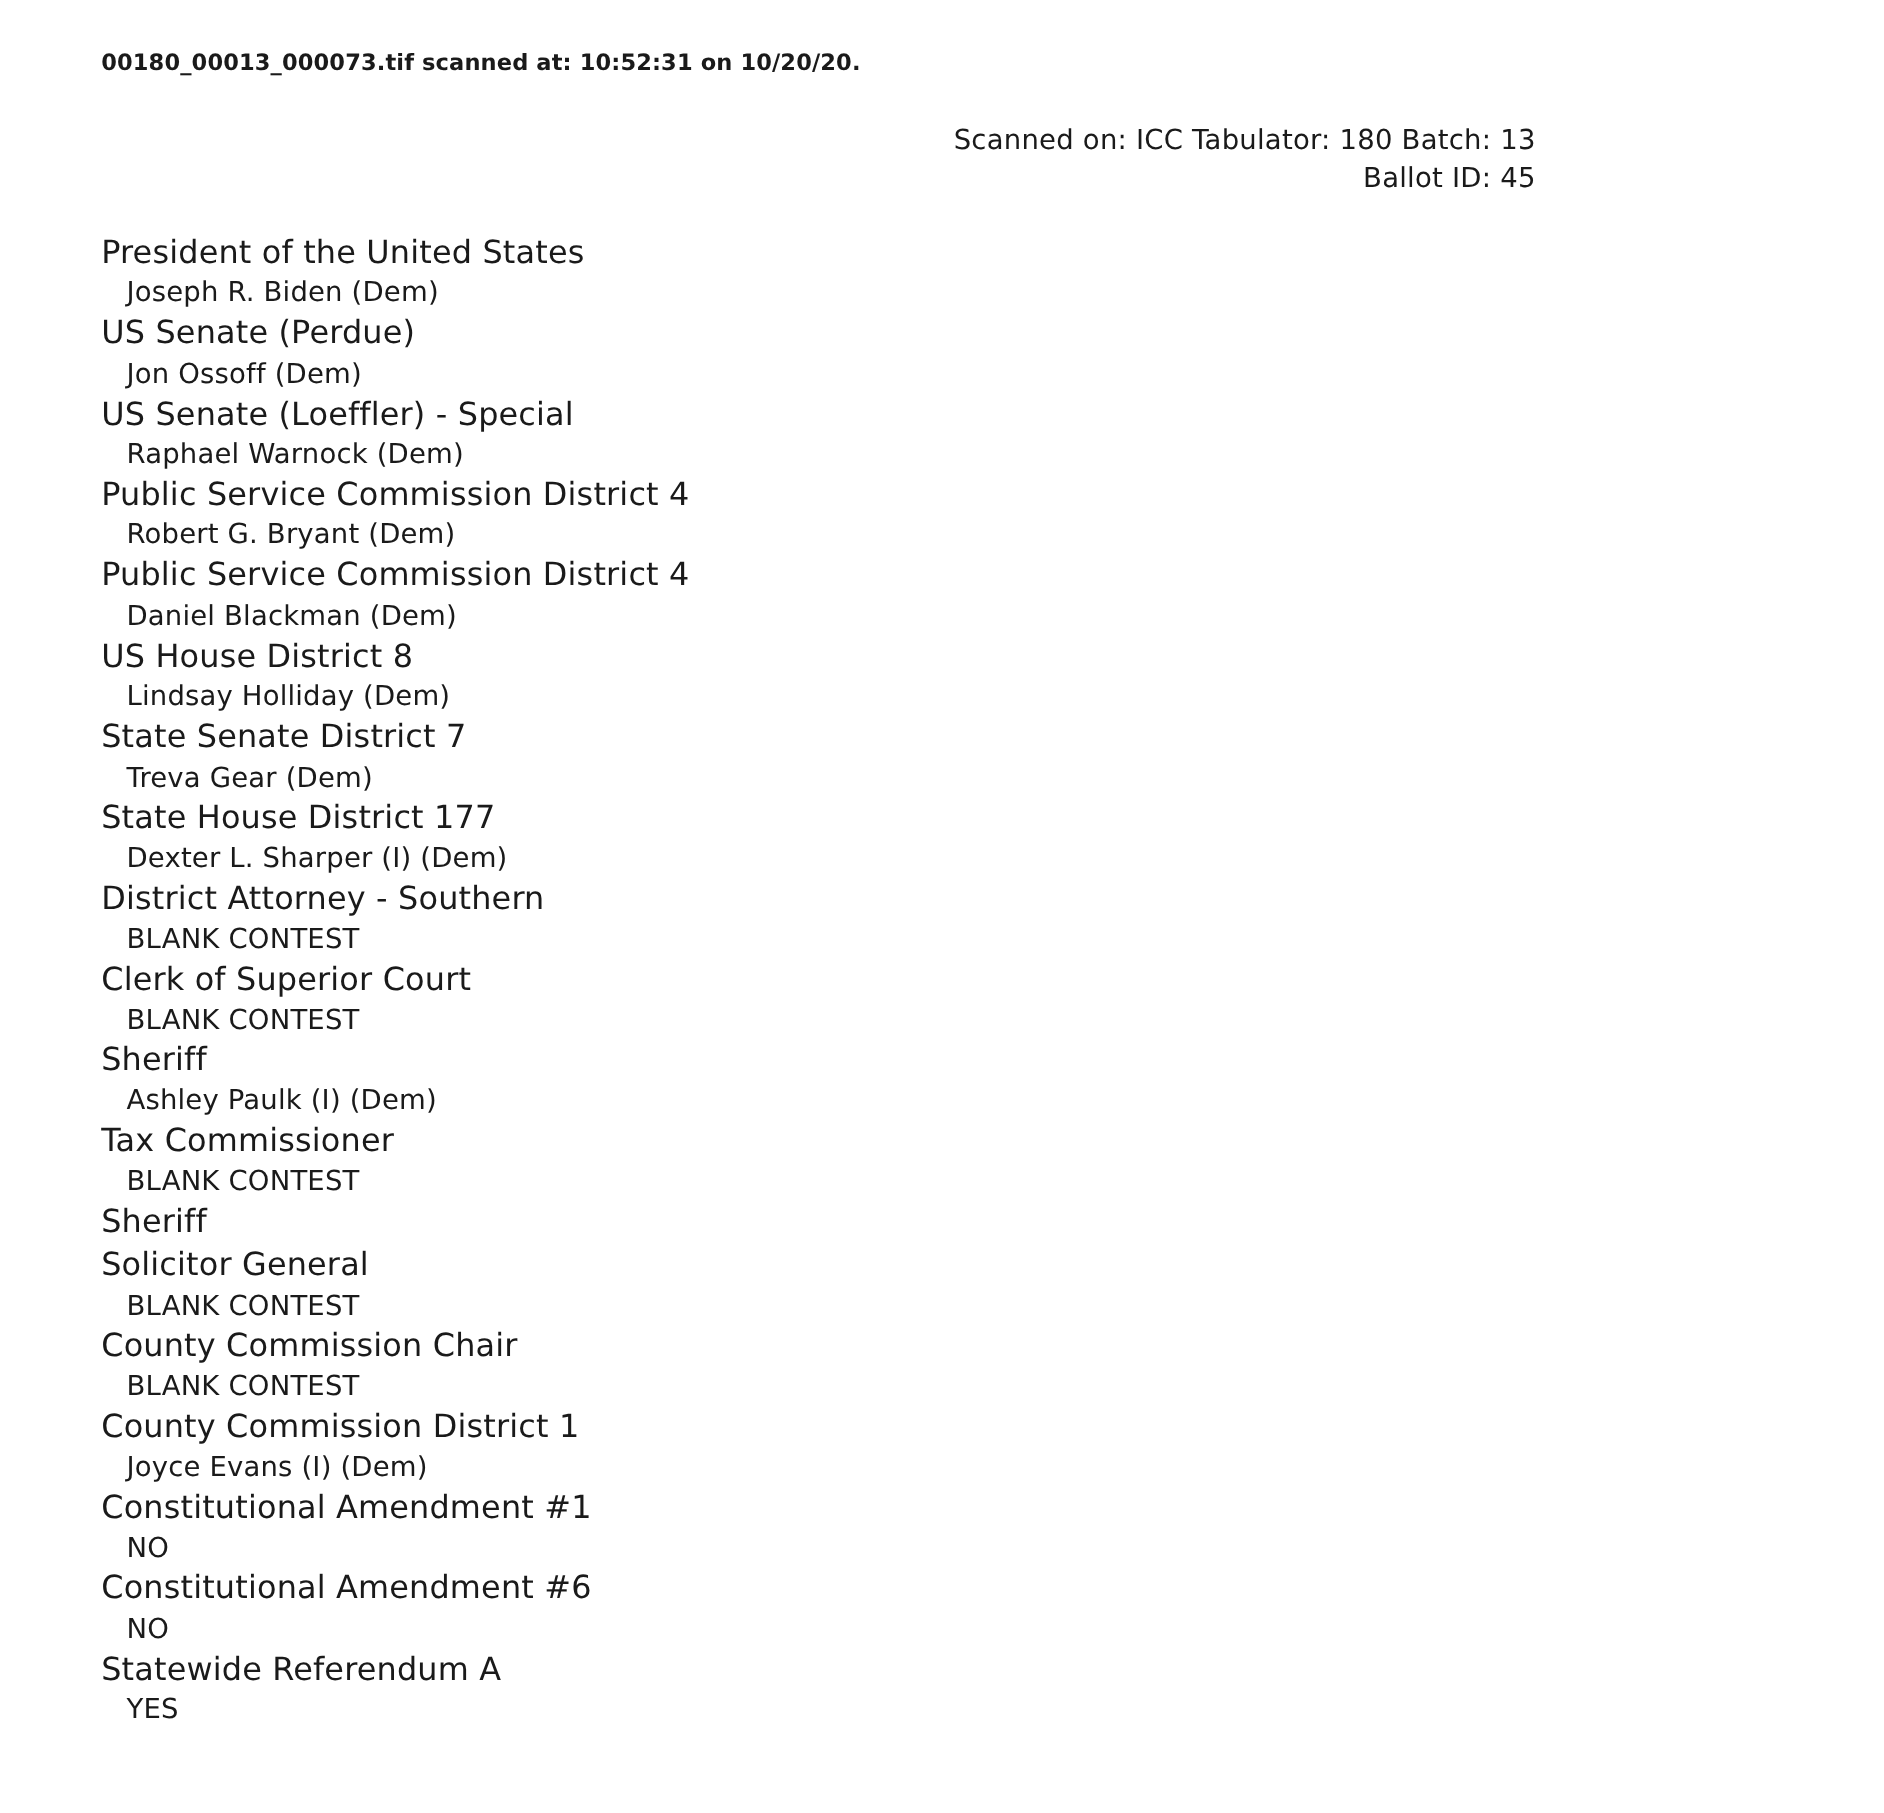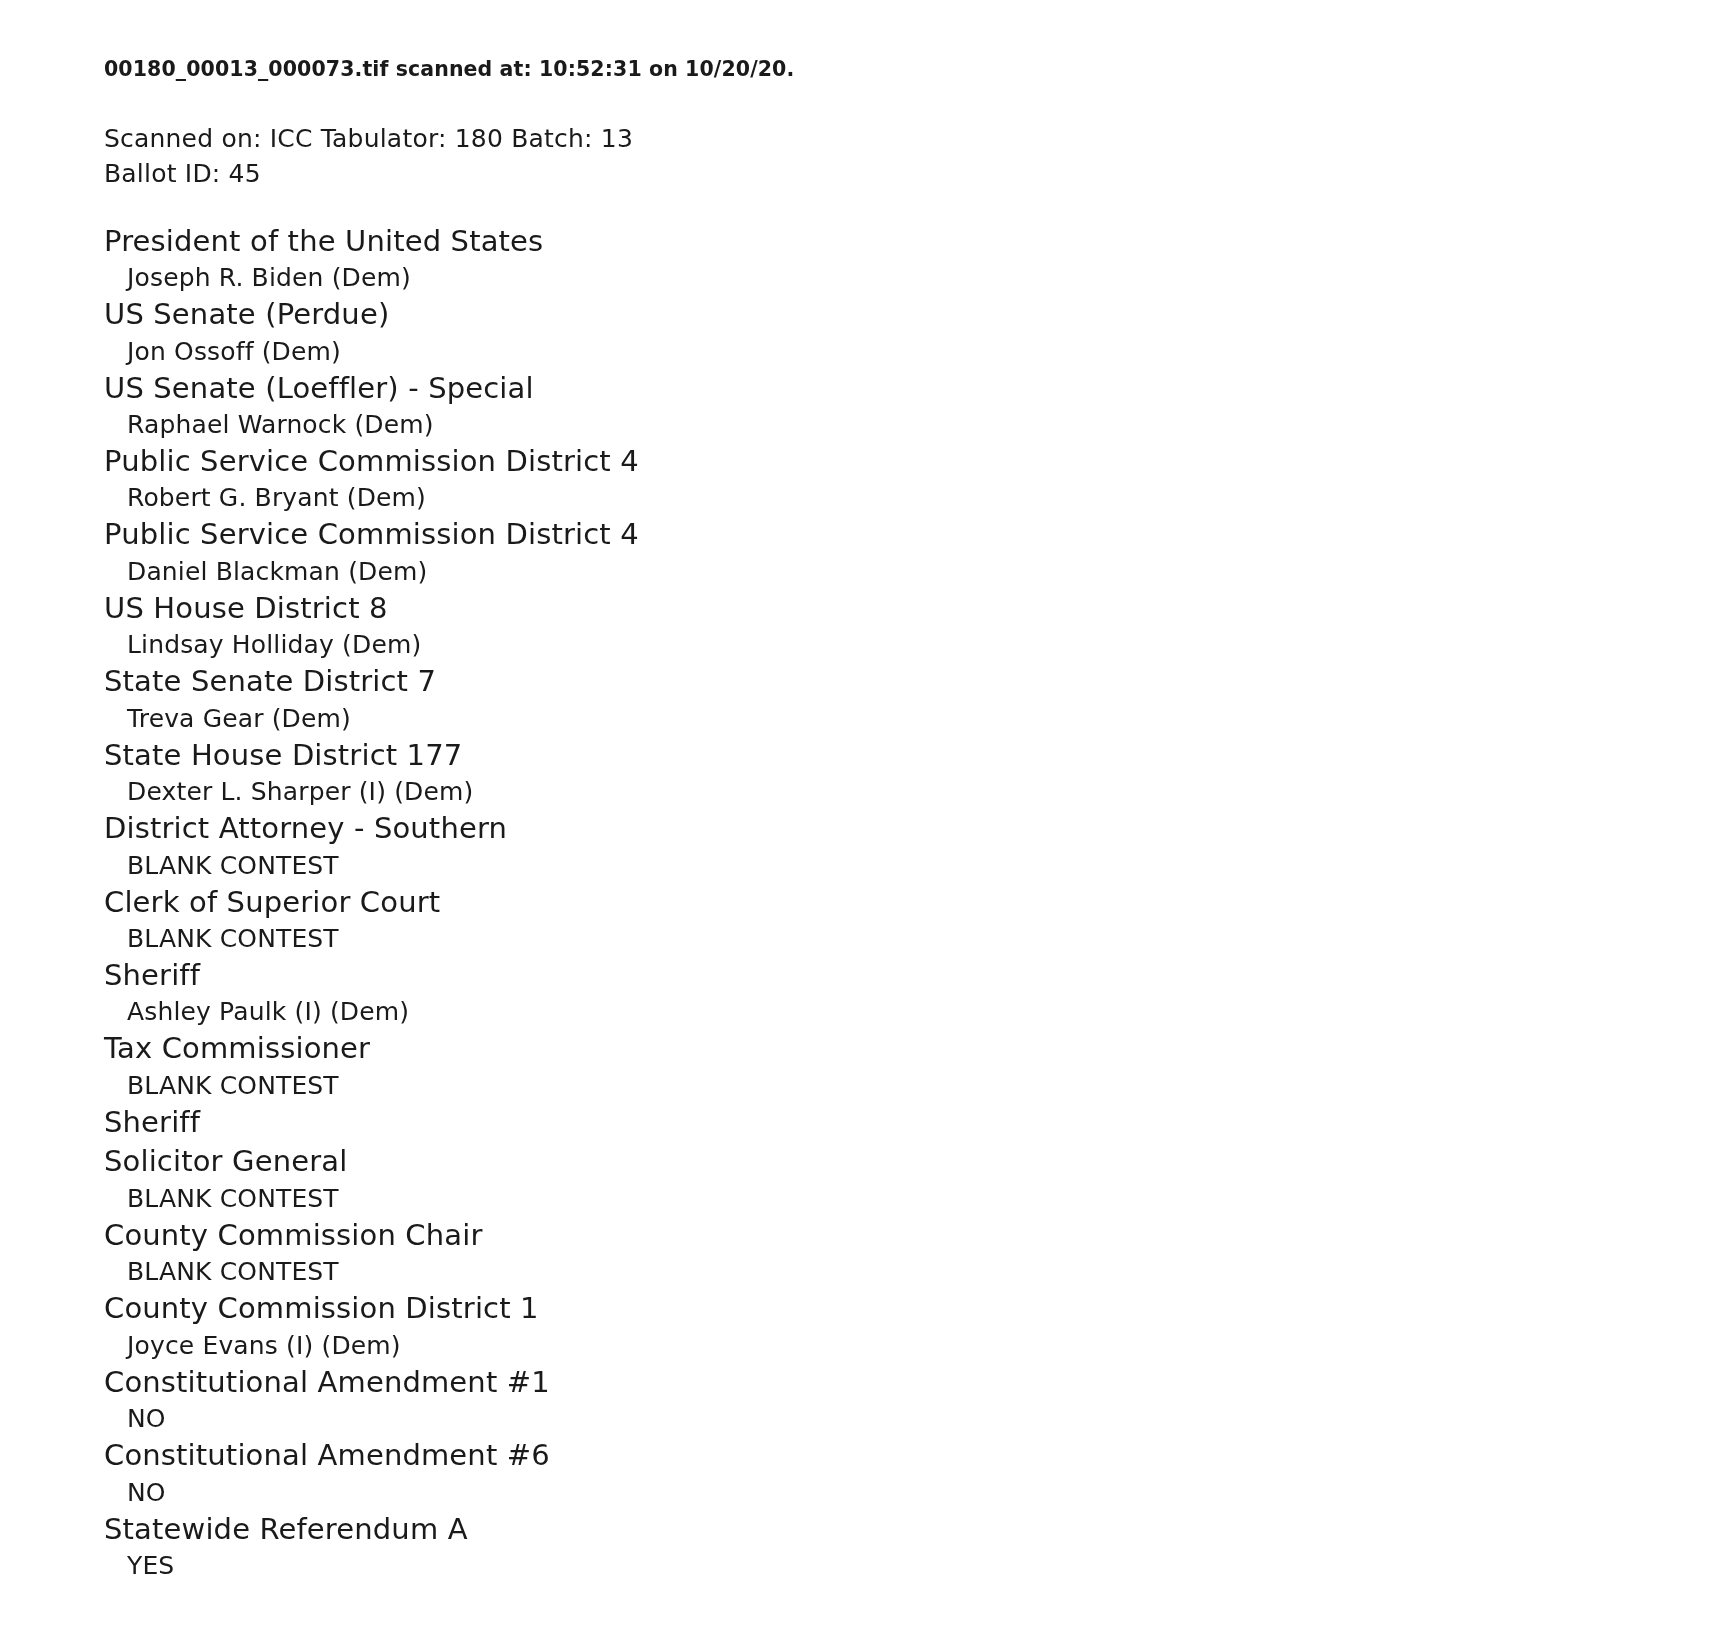--- a/index.html
+++ b/index.html
@@ -11,39 +11,40 @@
     width: 1713px;
     min-height: 1648px;
     font-family: "DejaVu Sans", sans-serif;
     color: #1a1a1a;
     -webkit-font-smoothing: antialiased;
   }
   .page {
     position: relative;
     width: 1396px;
     min-height: 1648px;
-    padding: 12px;
+    padding: 0;
     box-sizing: border-box;
   }
   .content {
     padding-left: 92px;
     padding-top: 44px;
   }
   .scan-line {
     font-size: 20.5px;
     line-height: 1.3;
     font-weight: 600;
     letter-spacing: 0.1px;
     margin-bottom: 38px;
   }
   .scan-line .fname {
     font-weight: 700;
   }
   .meta-block {
     margin-bottom: 14px;
+    text-align: right;
   }
   .meta-line {
     font-size: 25px;
     line-height: 1.42;
     letter-spacing: 0.2px;
   }
   .contest-list {
     margin-top: 30px;
   }
   .contest {

